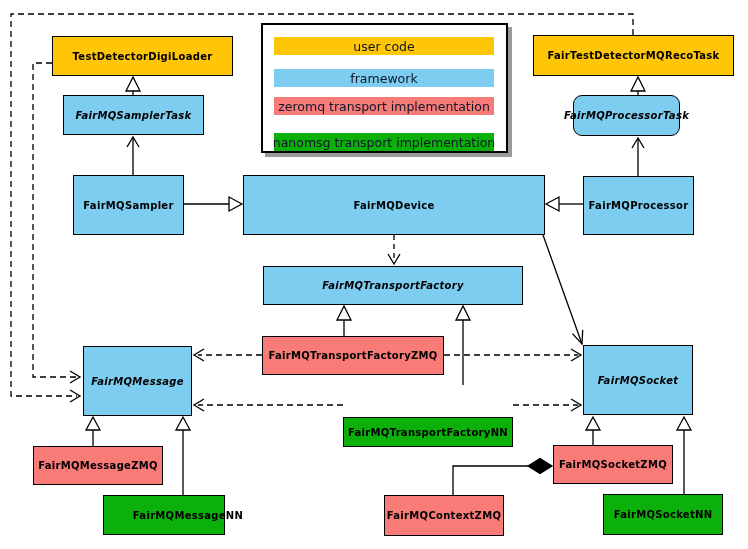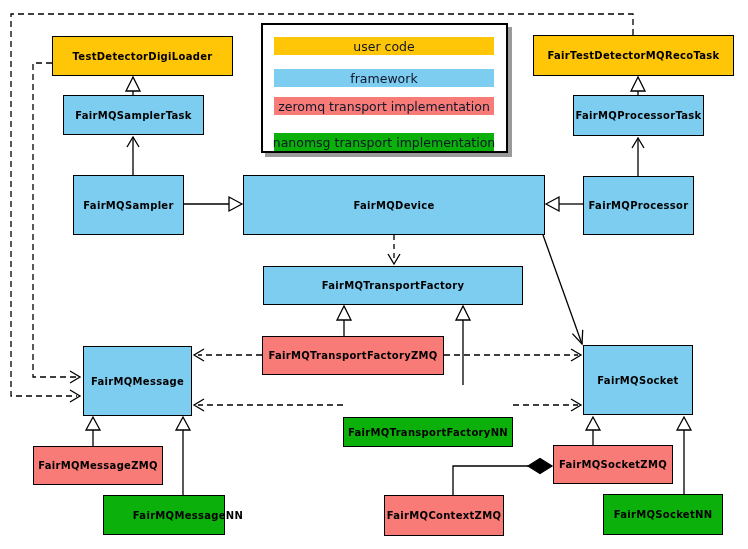--- a/index.html
+++ b/index.html
@@ -6,21 +6,21 @@
   #stage{
     position:relative;width:748px;height:549px;background:#fff;overflow:hidden;
     font-family:"DejaVu Sans","Liberation Sans",sans-serif;
   }
   #edges{position:absolute;left:0;top:0;width:748px;height:549px;}
   .node{
     position:absolute;box-sizing:border-box;border:1.5px solid #000;
     display:flex;align-items:center;justify-content:center;text-align:center;
     font-weight:bold;font-size:10px;letter-spacing:.3px;color:#000;line-height:1.1;
   }
-  .abstract{}
+  .abstract{font-style:italic;}
   .legend-frame{
     position:absolute;left:261px;top:23px;width:247px;height:130px;box-sizing:border-box;
     background:#fff;border:2px solid #000;box-shadow:4px 4px 0 0 #9a9a9a;
   }
   .legend-item{
     position:absolute;left:11px;width:220px;height:18px;
     display:flex;align-items:center;justify-content:center;
     font-size:12.5px;color:#0f172a;white-space:nowrap;
   }
 </style>
@@ -136,21 +136,21 @@
       <path d="M528,466 L540,458.5 L552,466 L540,473.5 Z" fill="#000"></path>
     </g>
   </svg>
 
   <div class="node" style="left: 52px; top: 36px; width: 181px; height: 40px; background-color: rgb(255, 197, 7);">TestDetectorDigiLoader</div>
 
   <div class="node" style="left: 533px; top: 35px; width: 201px; height: 41px; background-color: rgb(255, 197, 7);">FairTestDetectorMQRecoTask</div>
 
   <div class="node abstract" style="left: 63px; top: 95px; width: 141px; height: 40px; background-color: rgb(125, 205, 241);">FairMQSamplerTask</div>
 
-  <div class="node abstract" style="left: 573px; top: 95px; width: 131px; height: 41px; background-color: rgb(125, 205, 241);">FairMQProcessorTask</div>
+  <div class="node abstract" style="left: 573px; top: 95px; width: 107px; height: 41px; background-color: rgb(125, 205, 241); border-radius: 9px;">FairMQProcessorTask</div>
 
   <div class="node" style="left: 73px; top: 175px; width: 111px; height: 60px; background-color: rgb(125, 205, 241);">FairMQSampler</div>
 
   <div class="node" style="left: 243px; top: 175px; width: 302px; height: 60px; background-color: rgb(125, 205, 241);">FairMQDevice</div>
 
   <div class="node" style="left: 583px; top: 176px; width: 111px; height: 59px; background-color: rgb(125, 205, 241);">FairMQProcessor</div>
 
   <div class="node abstract" style="left: 263px; top: 266px; width: 260px; height: 39px; background-color: rgb(125, 205, 241);">FairMQTransportFactory</div>
 
   <div class="node" style="left: 262px; top: 336px; width: 182px; height: 39px; background-color: rgb(249, 123, 120);">FairMQTransportFactoryZMQ</div>

